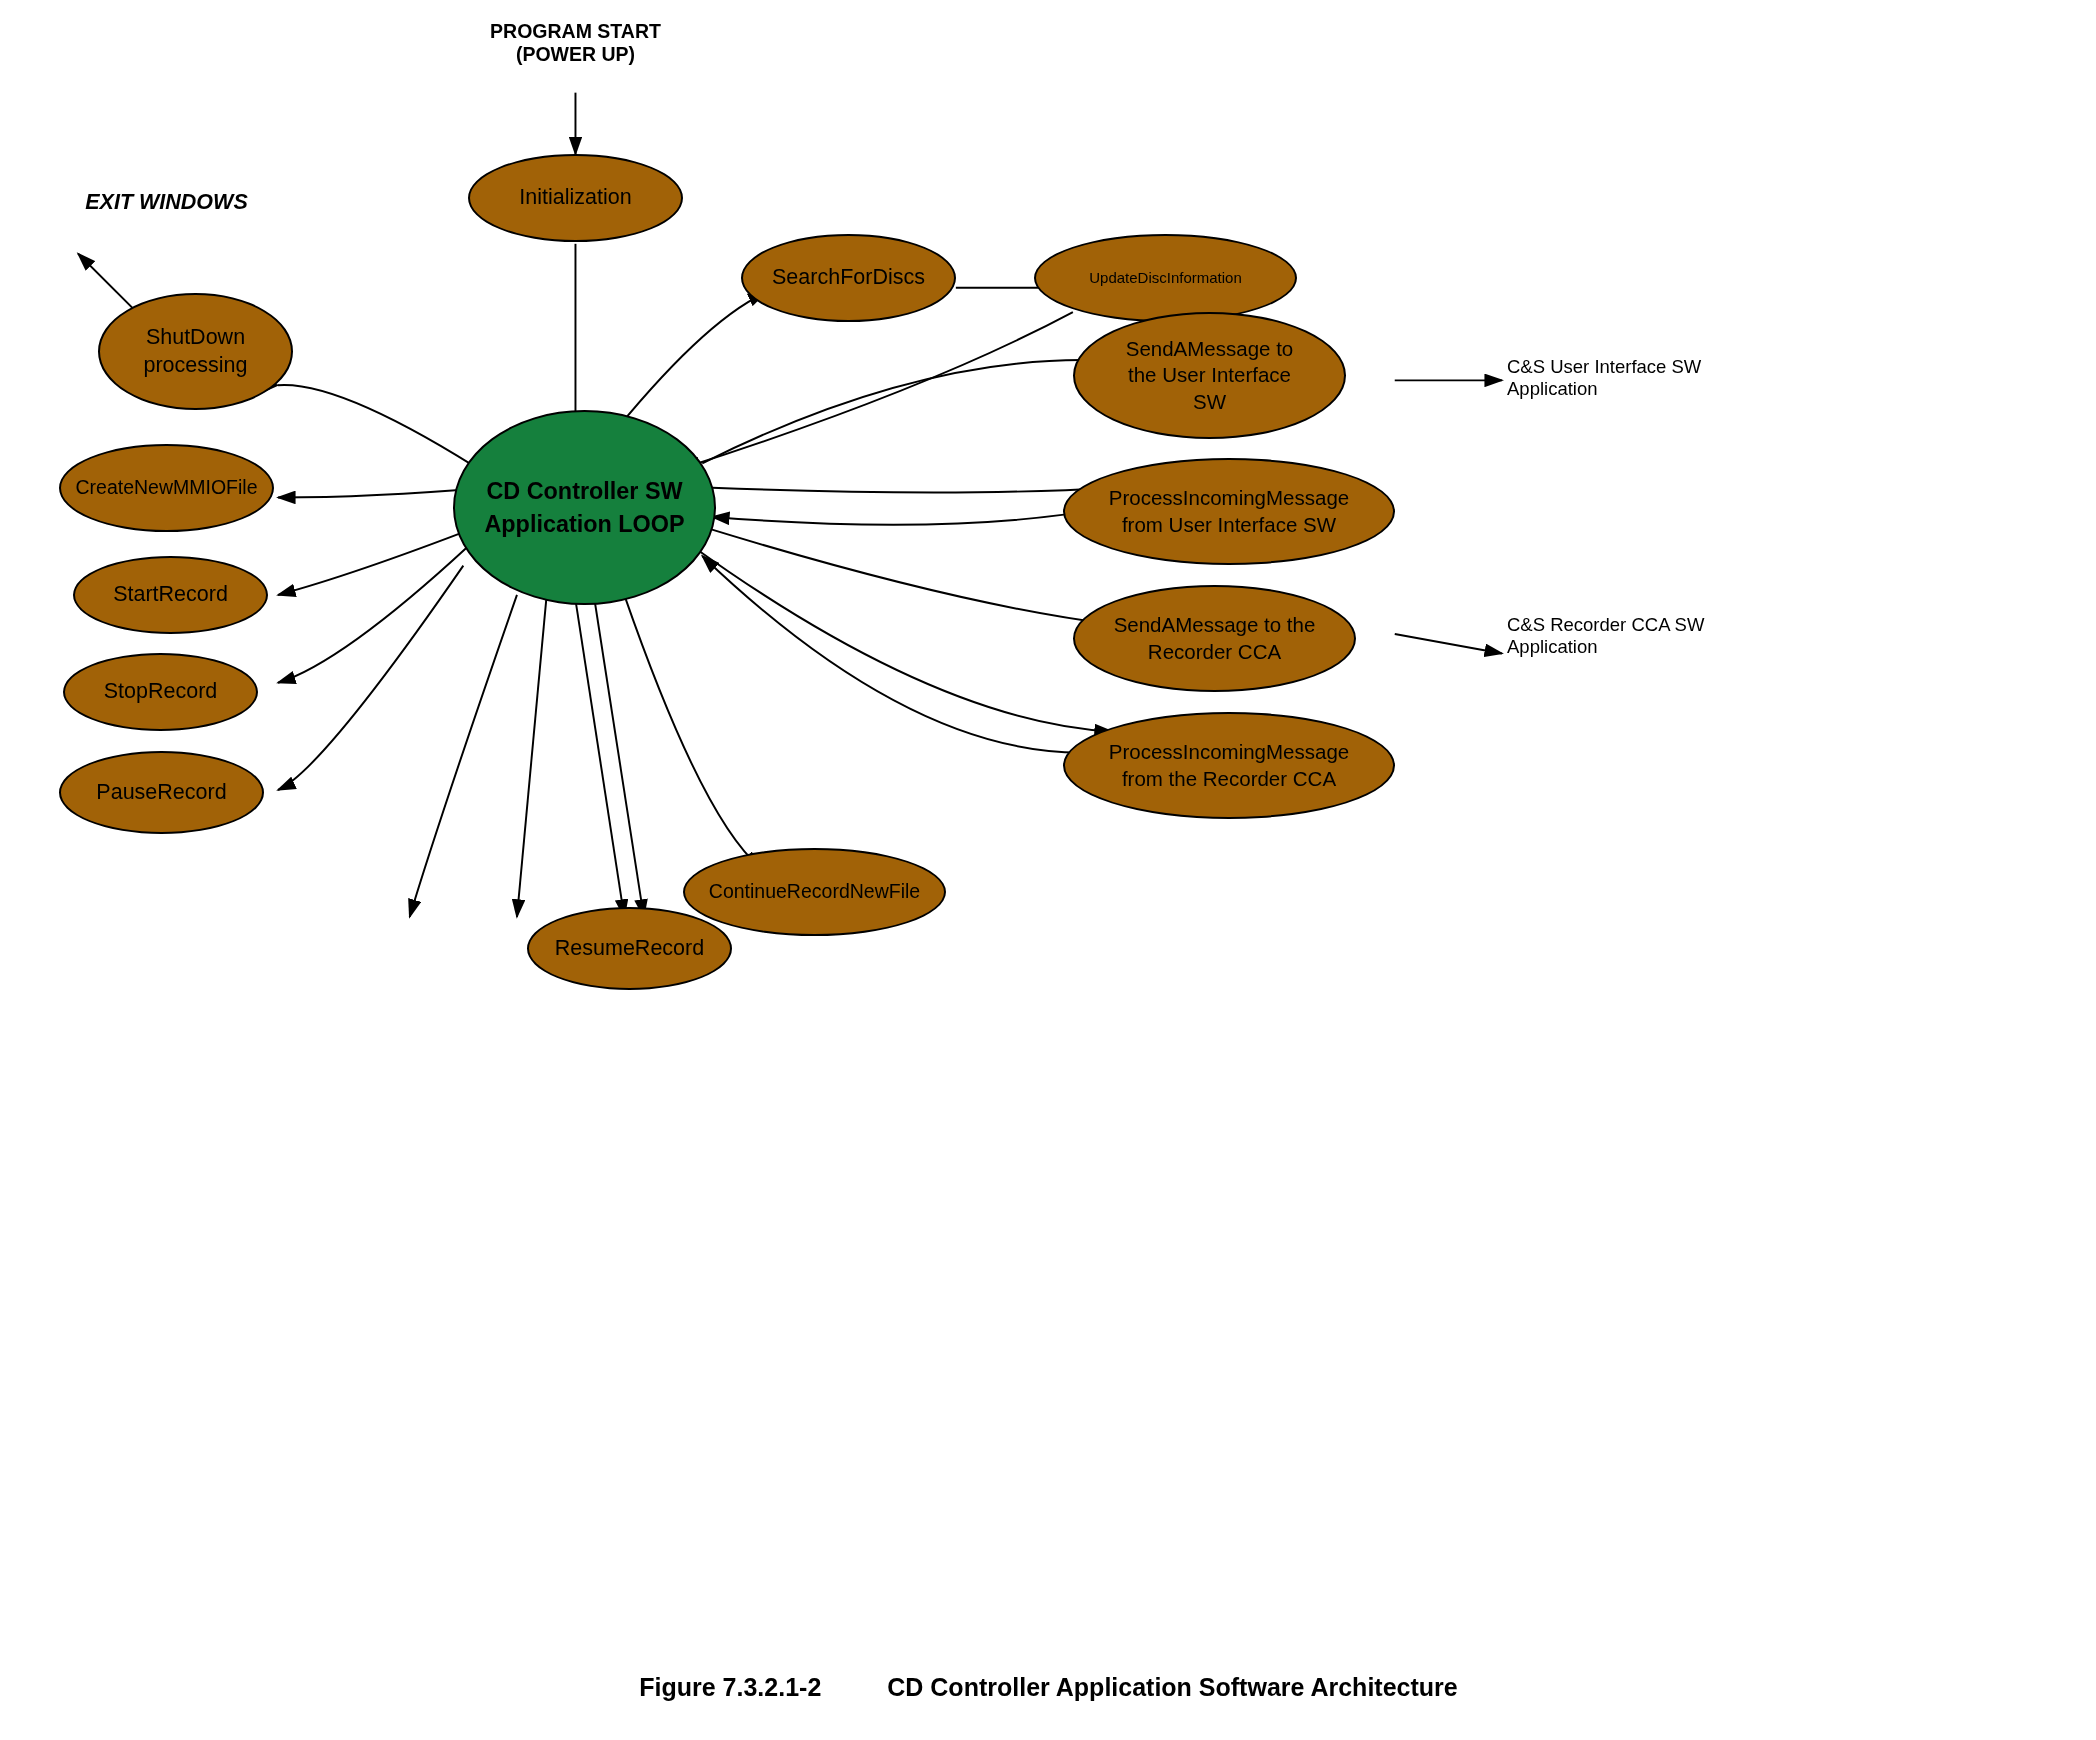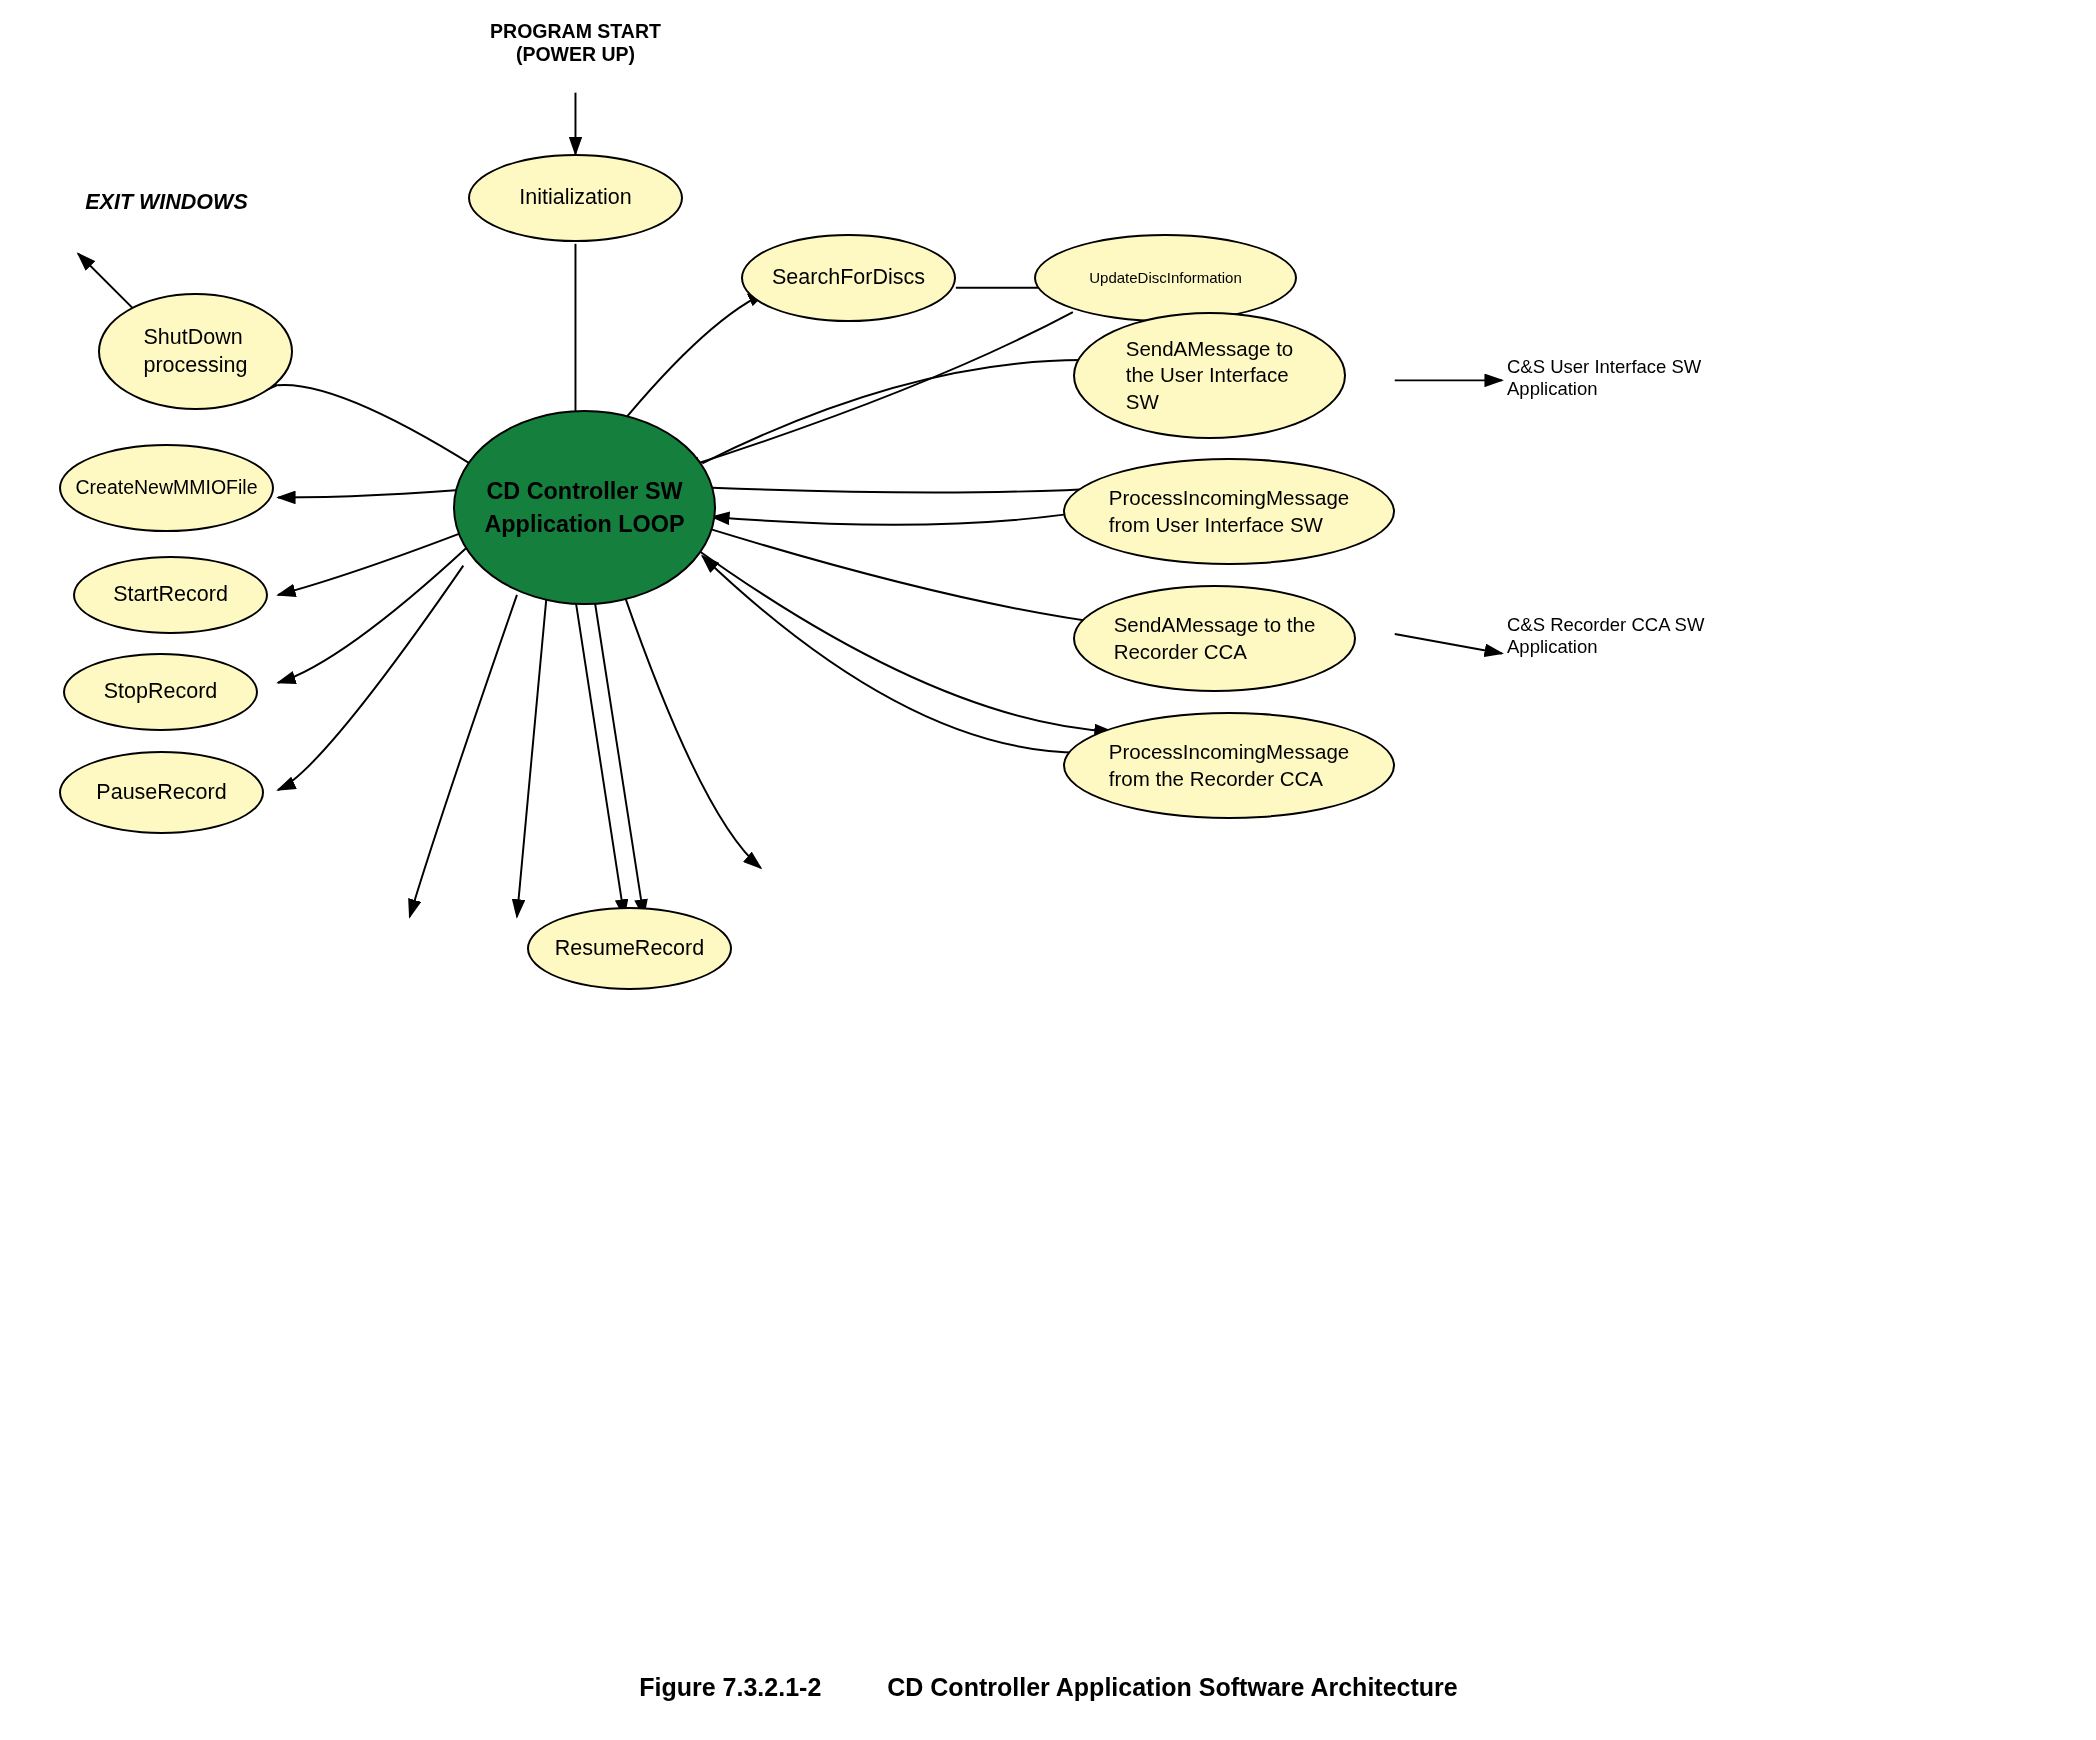--- a/index.html
+++ b/index.html
@@ -16,21 +16,22 @@
       height: 1580px;
       background: #fff;
     }
     .node {
       position: absolute;
       border: 2px solid #000;
       border-radius: 50%;
       display: flex;
       align-items: center;
       justify-content: center;
-      background: #fef9c3;
+      text-align: center;
+      background: #a16207;
       font-size: 21.5px;
       font-family: Arial, sans-serif;
       line-height: 1.3;
       z-index: 10;
     }
     .node-center {
       position: absolute;
       border: 2px solid #000;
       border-radius: 50%;
       display: flex;
@@ -168,20 +169,21 @@
 
   <div class="node" style="top: 556px; left: 73px; width: 195px; height: 78px;">StartRecord</div>
 
   <div class="node" style="top: 653px; left: 63px; width: 195px; height: 78px;">StopRecord</div>
 
   <div class="node" style="top: 751px; left: 59px; width: 205px; height: 83px;">PauseRecord</div>
 
 
   <div class="node" style="top: 907px; left: 527px; width: 205px; height: 83px;">ResumeRecord</div>
 
+  <div class="node" style="top: 848px; left: 683px; width: 263px; height: 88px; font-size: 19.5px;">ContinueRecordNewFile</div>
 
   <div class="node" style="top: 312px; left: 1073px; width: 273px; height: 127px; font-size: 20.5px;">SendAMessage to<br>the User Interface<br>SW</div>
 
   <div class="node" style="top: 458px; left: 1063px; width: 332px; height: 107px; font-size: 20.5px;">ProcessIncomingMessage<br>from User Interface SW</div>
 
   <div class="node" style="top: 585px; left: 1073px; width: 283px; height: 107px; font-size: 20.5px;">SendAMessage to the<br>Recorder CCA</div>
 
   <div class="node" style="top: 712px; left: 1063px; width: 332px; height: 107px; font-size: 20.5px;">ProcessIncomingMessage<br>from the Recorder CCA</div>
 
   <div class="small-label" style="top: 356px; left: 1507px; width: 215px; font-size: 18.5px; text-align: left;">C&amp;S User Interface SW<br>Application</div>

